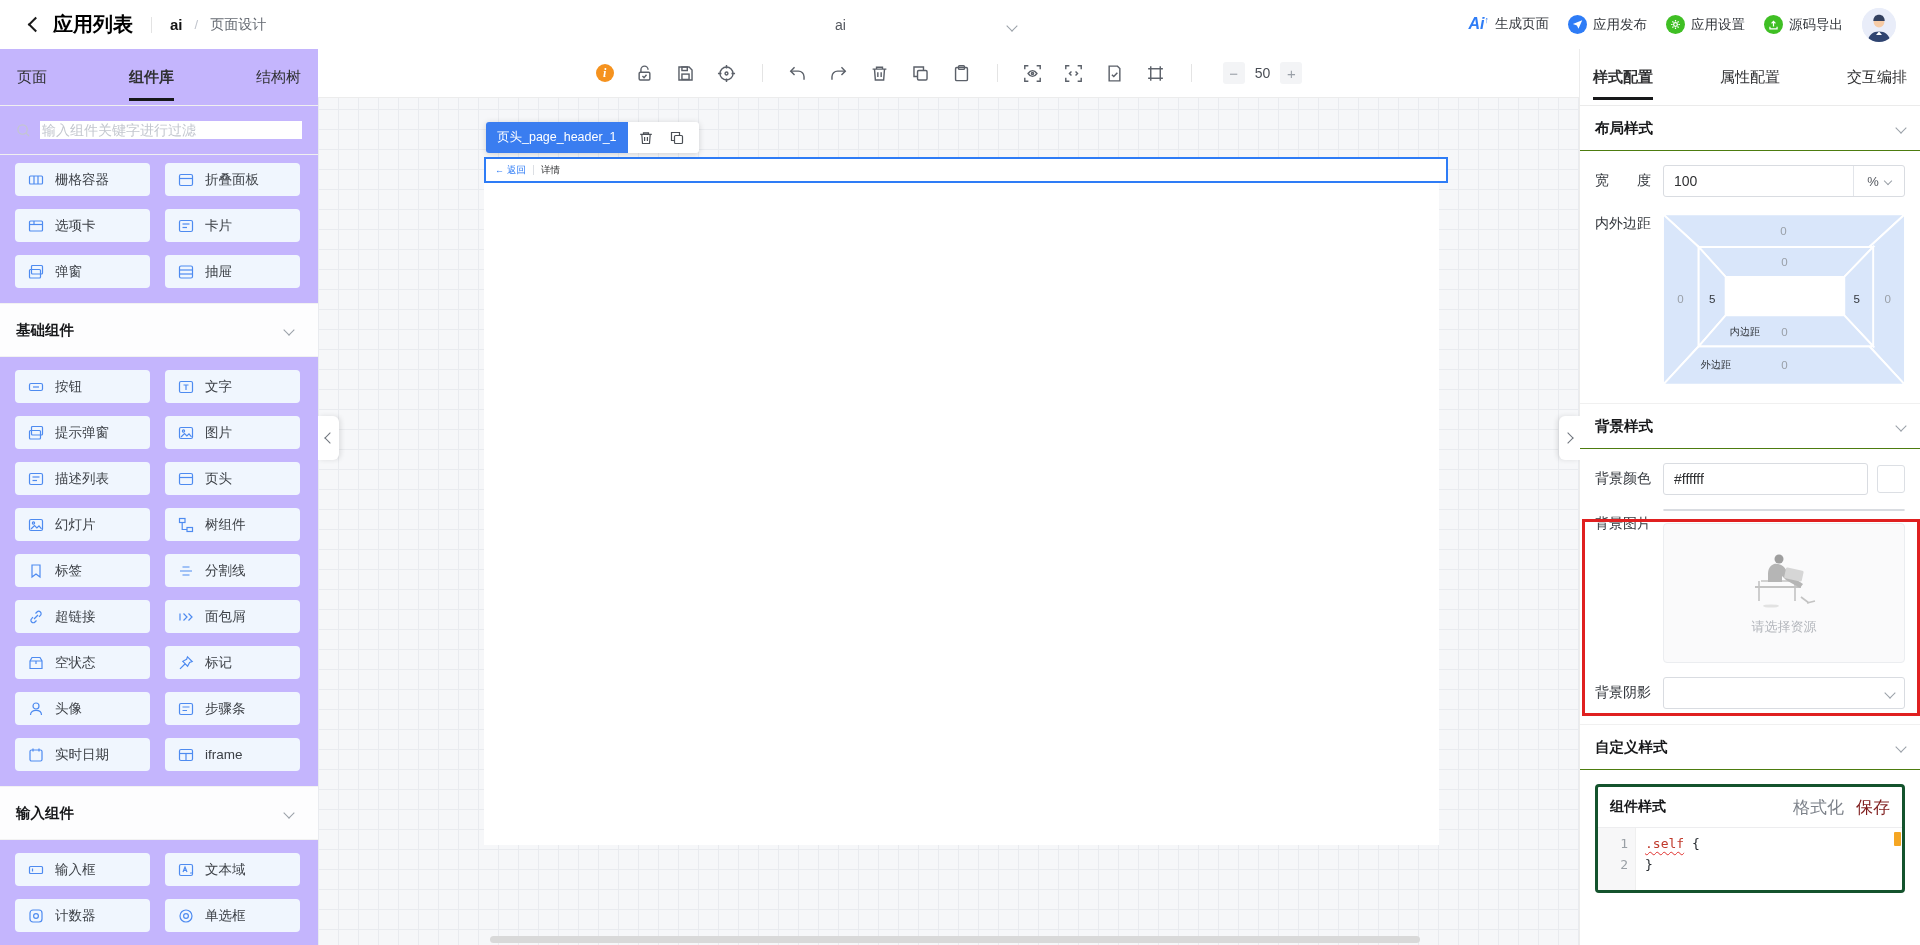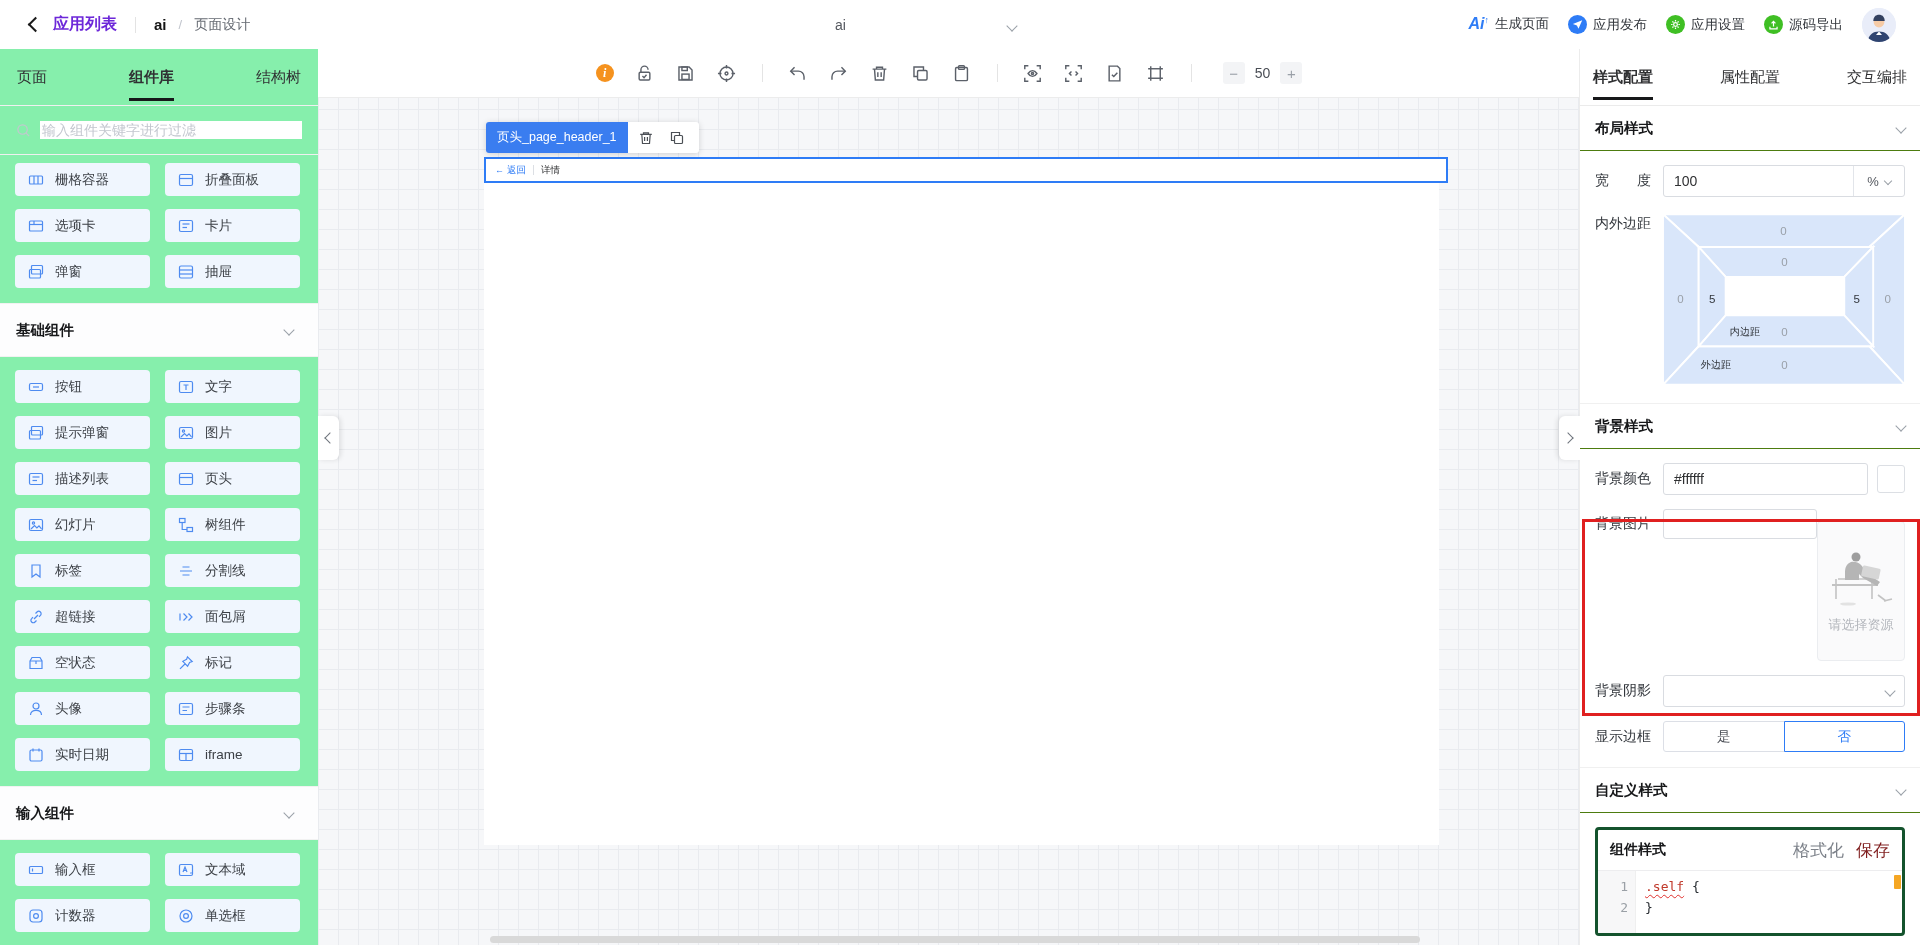--- a/index.html
+++ b/index.html
@@ -5,38 +5,38 @@
   html,body{margin:0;padding:0;background:#fff;}
   .app{position:relative;width:1920px;height:945px;background:#fff;overflow:hidden;
        font-family:"Liberation Sans","DejaVu Sans",sans-serif;color:#303133;
        -webkit-font-smoothing:antialiased;}
   svg.ic{display:block;}
   .chev{display:inline-block;width:7px;height:7px;border-right:1.6px solid #9aa0a8;border-bottom:1.6px solid #9aa0a8;transform:rotate(45deg);}
   
   .topbar{position:absolute;top:0;left:0;right:0;height:49px;border-bottom:1px solid #e9e9e9;background:#fff;display:flex;align-items:center;}
   .tb-left{display:flex;align-items:center;padding-left:30px;gap:10px;}
   .back-chev{width:9px;height:9px;border-left:2.4px solid #1a1a1a;border-bottom:2.4px solid #1a1a1a;transform:rotate(45deg);margin-right:2px;}
-  .tb-back{font-size:16px;font-weight:bold;color:#6d28d9;}
+  .tb-back{font-size:20px;font-weight:bold;color:#000000;}
   .tb-vdiv{width:1px;height:16px;background:#e3e3e3;margin:0 8px;}
   .tb-app{font-size:15px;font-weight:bold;color:#141414;}
   .tb-sep{color:#c0c4cc;font-size:13px;margin:0 2px;}
   .tb-crumb{font-size:14px;color:#666b73;}
   .tb-center{position:absolute;left:690px;top:0;width:330px;height:49px;display:flex;align-items:center;}
   .tb-center .val{position:absolute;left:145px;font-size:14px;color:#54585f;}
   .tb-center .chev{position:absolute;left:318px;top:22px;}
   .tb-right{margin-left:auto;display:flex;align-items:center;gap:19px;padding-right:24px;}
   .tb-act{display:flex;align-items:center;gap:6px;font-size:13.5px;color:#33373d;cursor:pointer;}
   .ai-logo{color:#2e7cf6;font-weight:bold;font-style:italic;font-size:16px;letter-spacing:0;}
   .ai-logo sup{font-size:9px;font-style:normal;}
   .circ{width:19px;height:19px;border-radius:50%;display:flex;align-items:center;justify-content:center;}
   .circ.blue{background:#2e7cf6;}
   .circ.green{background:#3fbf24;}
   .avatar{width:34px;height:34px;border-radius:50%;overflow:hidden;background:#e9edf9;}
   
-  .sidebar{position:absolute;top:49px;left:0;width:318px;bottom:0;background:#86efac;border-right:1px solid #ececec;display:flex;flex-direction:column;overflow:hidden;}
+  .sidebar{position:absolute;top:49px;left:0;width:318px;bottom:0;background:#c4b5fd;border-right:1px solid #ececec;display:flex;flex-direction:column;overflow:hidden;}
   .side-tabs{height:56px;min-height:56px;display:flex;align-items:stretch;justify-content:space-between;padding:0 17px;border-bottom:1px solid #f0f0f0;}
   .stab{display:flex;align-items:center;position:relative;font-size:15px;color:#303133;cursor:pointer;}
   .stab.active{font-weight:bold;}
   .stab.active::after{content:'';position:absolute;left:0;right:0;bottom:4px;height:3px;background:#17181a;}
   .side-search{height:48px;min-height:48px;display:flex;align-items:center;gap:9px;padding:0 16px;border-bottom:1px solid #f0f0f0;}
   .side-search input{border:none;outline:none;flex:1;font-size:14px;color:#303133;font-family:inherit;}
   .side-search input::placeholder{color:#c3c7cf;}
   .side-list{flex:1;overflow:hidden;padding-top:8px;}
   .comp-grid{display:flex;flex-wrap:wrap;gap:13px 15px;padding:0 18px 0 15px;}
   .comp-card{width:135px;height:33px;background:#f0f6fe;border-radius:4px;display:flex;align-items:center;gap:11px;padding-left:13px;box-sizing:border-box;cursor:grab;}
@@ -84,21 +84,21 @@
   .r-head .t{font-size:14.5px;font-weight:bold;color:#17181a;}
   .r-row{display:flex;align-items:center;margin:14px 15px 0;}
   .r-row.start{align-items:flex-start;}
   .r-lbl{width:68px;min-width:68px;font-size:14px;color:#33373d;}
   .r-lbl.spread{display:flex;justify-content:space-between;width:56px;min-width:56px;margin-right:12px;}
   .inp-wrap{flex:1;height:30px;border:1px solid #d9dce1;border-radius:3px;display:flex;align-items:center;overflow:hidden;background:#fff;}
   .inp-wrap input{flex:1;border:none;outline:none;padding:0 10px;font-size:14px;color:#303133;font-family:inherit;min-width:0;}
   .unit-seg{width:50px;height:100%;border-left:1px solid #e2e5ea;display:flex;align-items:center;justify-content:center;gap:6px;font-size:13px;color:#54585f;}
   .plain-inp{flex:1;height:30px;border:1px solid #d9dce1;border-radius:3px;display:flex;align-items:center;padding:0 10px;font-size:13px;color:#5a5e66;background:#fff;box-sizing:border-box;}
   .swatch{width:26px;height:26px;border:1px solid #dcdfe4;border-radius:3px;background:#fff;margin-left:9px;cursor:pointer;}
-  .img-col{flex:1;display:flex;flex-direction:row;}
+  .img-col{flex:1;display:flex;flex-direction:column;}
   .res-box{margin-top:12px;height:138px;background:#fafafb;border:1px solid #ebedf0;border-radius:4px;display:flex;flex-direction:column;align-items:center;justify-content:center;gap:9px;cursor:pointer;}
   .res-box .cap{font-size:13px;color:#b3b6bc;}
   .sel-box{flex:1;height:30px;border:1px solid #d9dce1;border-radius:3px;display:flex;align-items:center;justify-content:flex-end;padding:0 10px;background:#fff;cursor:pointer;}
   .seg-btns{flex:1;display:flex;}
   .seg{flex:1;height:31px;border:1px solid #dcdfe6;background:#fff;display:flex;align-items:center;justify-content:center;font-size:13.5px;color:#4a4e55;cursor:pointer;box-sizing:border-box;}
   .seg.first{border-radius:3px 0 0 3px;}
   .seg.last{border-radius:0 3px 3px 0;margin-left:-1px;}
   .seg.active{border-color:#2e7cf6;color:#2e7cf6;z-index:1;}
   .red-box{position:absolute;left:2px;top:470px;width:332px;height:191px;border:3px solid #e02020;pointer-events:none;z-index:6;}
   .code-panel{margin:14px 15px 0;border:3px solid #14532d;border-radius:4px;overflow:hidden;}
@@ -756,27 +756,20 @@
       </div>
     </div>
 
     <div class="r-row">
       <span class="r-lbl">背景阴影</span>
       <div class="sel-box">
         <span class="chev"></span>
       </div>
     </div>
 
-    <div class="r-row">
-      <span class="r-lbl">显示边框</span>
-      <div class="seg-btns">
-        <span class="seg first">是</span>
-        <span class="seg last active">否</span>
-      </div>
-    </div>
 
     <div class="r-head topline">
       <span class="t">自定义样式</span>
       <span class="chev"></span>
     </div>
 
     <div class="code-panel">
       <div class="code-head">
         <span class="t">组件样式</span>
         <span class="code-link">格式化</span>

